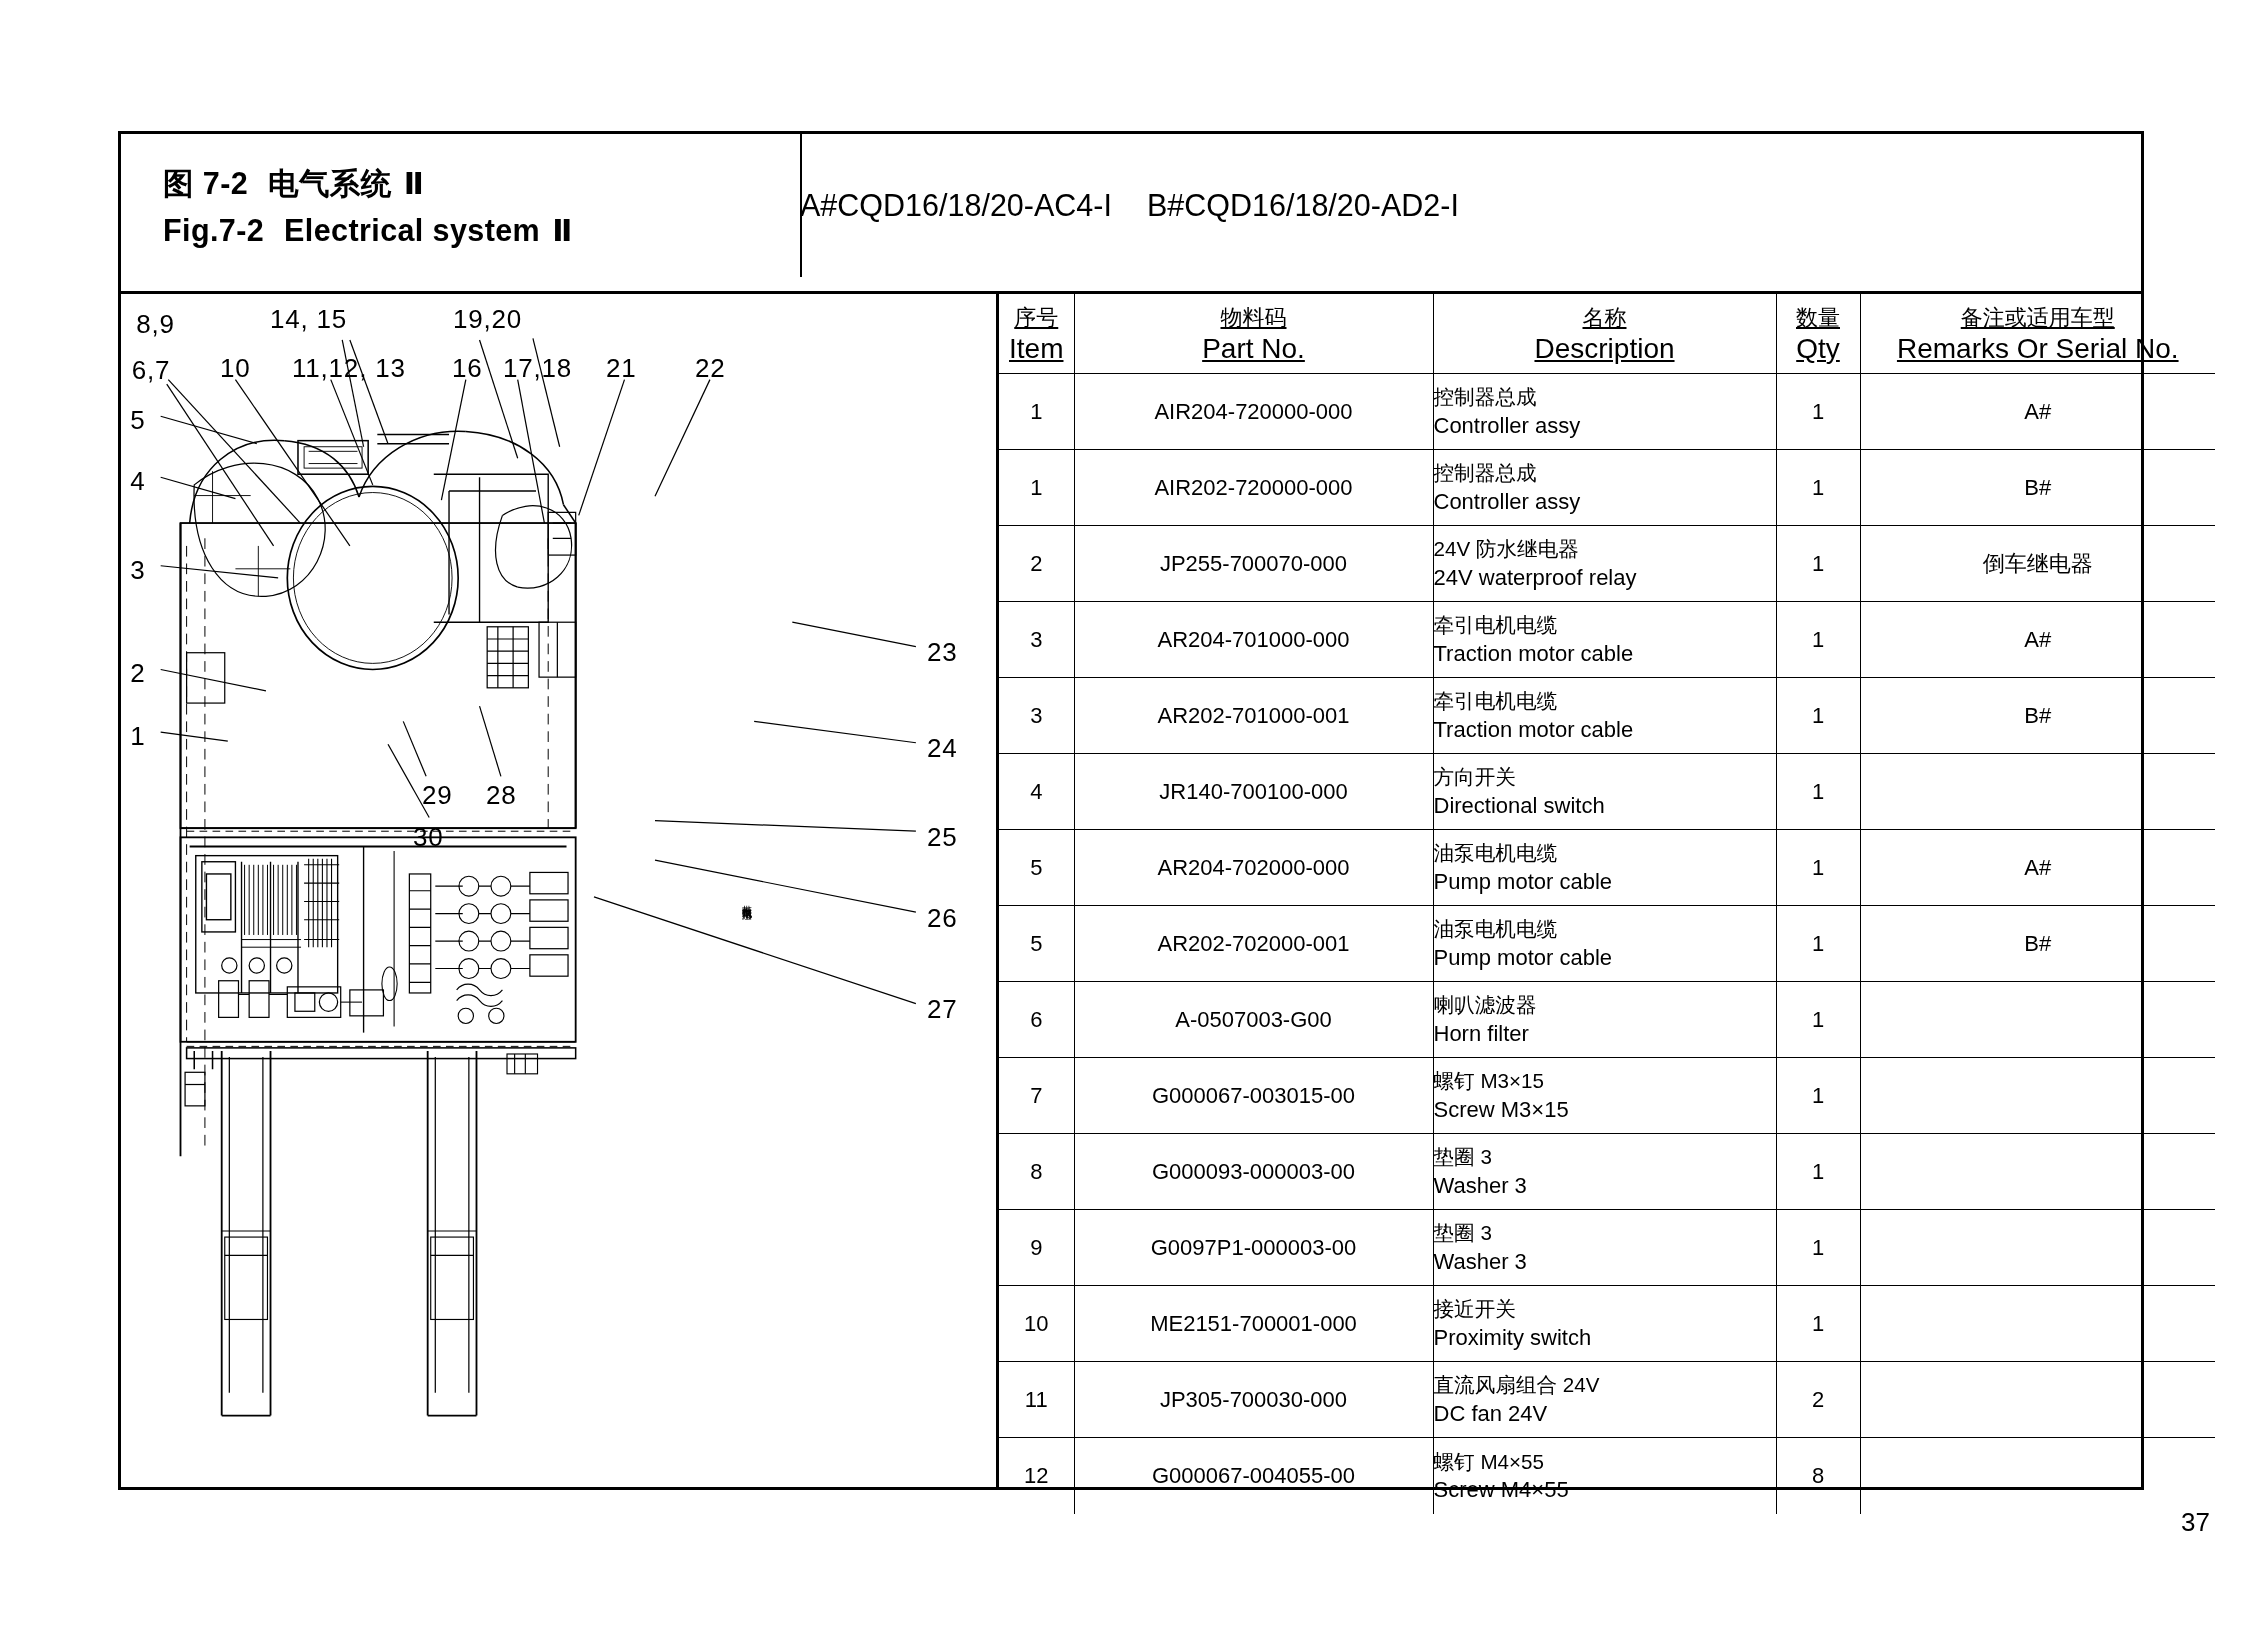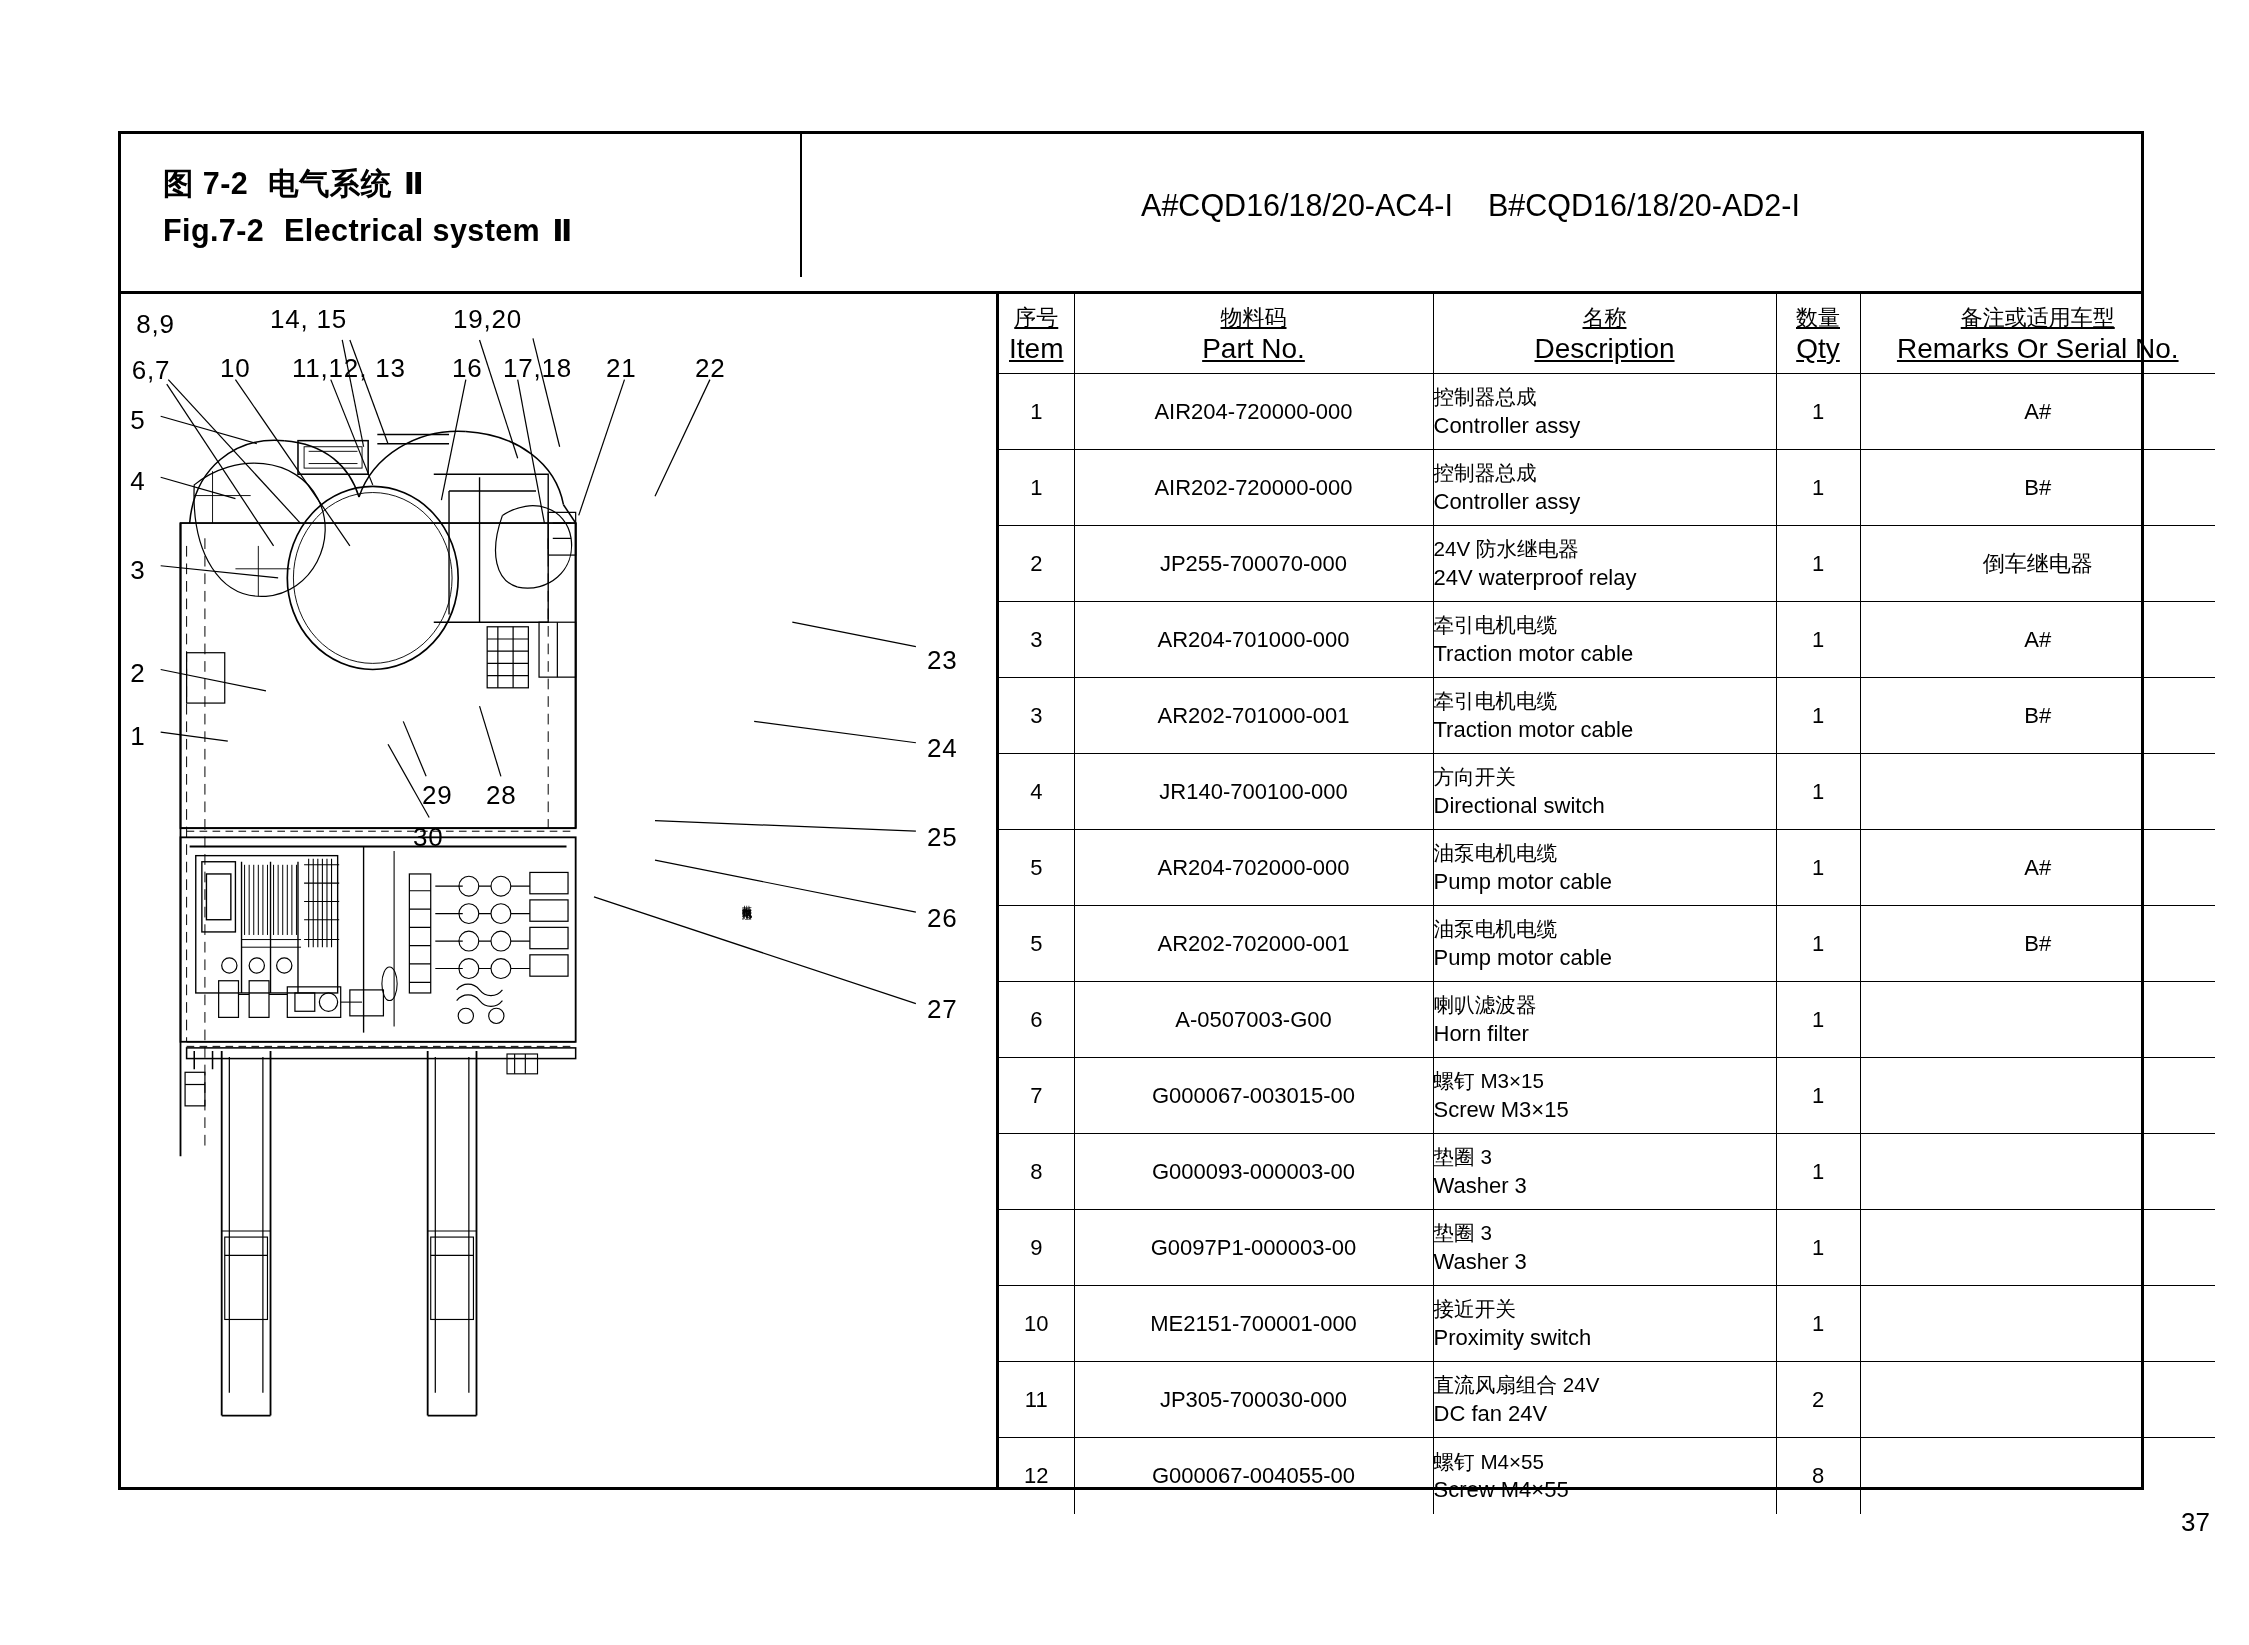--- a/index.html
+++ b/index.html
@@ -70,21 +70,20 @@
   .fig-roman { margin-left: 12.2px; font-weight: bold; }
 
   .model-line {
     position: absolute;
     left: 679px;
     top: 0;
     right: 0;
     height: 143px;
     display: flex;
     align-items: center;
-    justify-content: center;
     font-size: 30.5px;
     white-space: nowrap;
   }
   .model-gap { display: inline-block; width: 35px; }
 
   
   .body-row {
     position: absolute;
     left: 0;
     top: 160px;
@@ -458,21 +457,21 @@
       <span class="callout" style="left:382px; top:61px;">17,18</span>
       <span class="callout" style="left:485px; top:61px;">21</span>
       <span class="callout" style="left:574px; top:61px;">22</span>
 
       <span class="callout" style="left:9.2px; top:113px;">5</span>
       <span class="callout" style="left:9.2px; top:174px;">4</span>
       <span class="callout" style="left:9.2px; top:263px;">3</span>
       <span class="callout" style="left:9.2px; top:366px;">2</span>
       <span class="callout" style="left:9.2px; top:429px;">1</span>
 
-      <span class="callout" style="left:806px; top:345px;margin-top:8px;">23</span>
+      <span class="callout" style="left:806px; top:345px;">23</span>
       <span class="callout" style="left:806px; top:441px;">24</span>
       <span class="callout" style="left:806px; top:530px;">25</span>
       <span class="callout" style="left:806px; top:611px;">26</span>
       <span class="callout" style="left:806px; top:702px;">27</span>
 
       <span class="callout" style="left:292px; top:488px;margin-left:9px;">29</span>
       <span class="callout" style="left:365px; top:488px;">28</span>
       <span class="callout" style="left:292px; top:530px;">30</span>
 
     </div>

